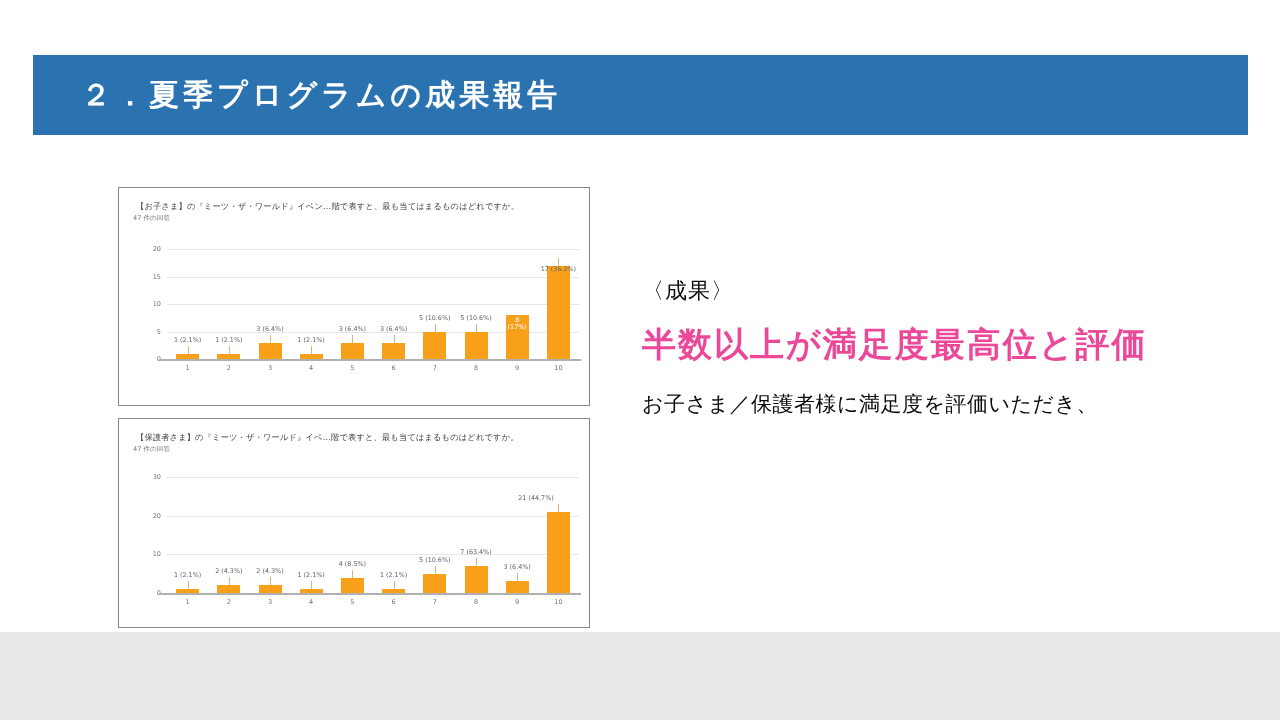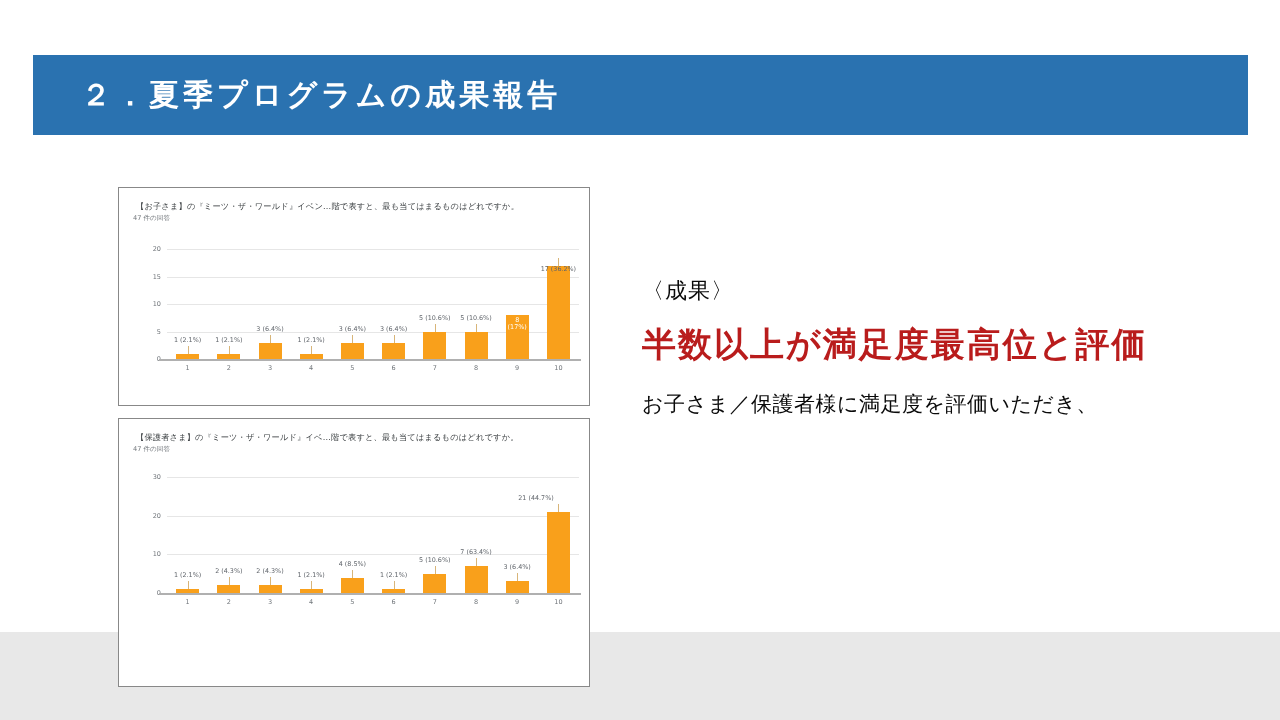--- a/index.html
+++ b/index.html
@@ -48,21 +48,21 @@
   }
 
   
   .chart-card {
     position: absolute;
     background: #ffffff;
     border: 1px solid #888888;
     box-sizing: border-box;
   }
   #chart-card-1 { left: 118px; top: 187px; width: 472px; height: 219px; }
-  #chart-card-2 { left: 118px; top: 418px; width: 472px; height: 269px; }
+  #chart-card-2 { left: 118px; top: 418px; width: 472px; height: 210px; }
 
   .chart-question {
     position: absolute;
     left: 17px;
     top: 13px;
     font-size: 8.2px;
     color: #3c4043;
     font-family: "DejaVu Sans", sans-serif;
     white-space: nowrap;
     letter-spacing: 0.2px;
@@ -142,21 +142,21 @@
   .result-label {
     font-size: 22px;
     color: #0a0a0a;
     font-family: Liberation Serif, serif;
     margin-bottom: 16px;
     letter-spacing: 1px;
   }
   .headline {
     font-size: 34px;
     font-weight: bold;
-    color: #b91c1c;
+    color: #ec4899;
     font-family: "DejaVu Serif", serif;
     letter-spacing: 2px;
     margin-bottom: 22px;
     white-space: nowrap;
   }
   .body-line {
     font-size: 21px;
     color: #0a0a0a;
     font-family: Liberation Sans, sans-serif;
     letter-spacing: 0.5px;

